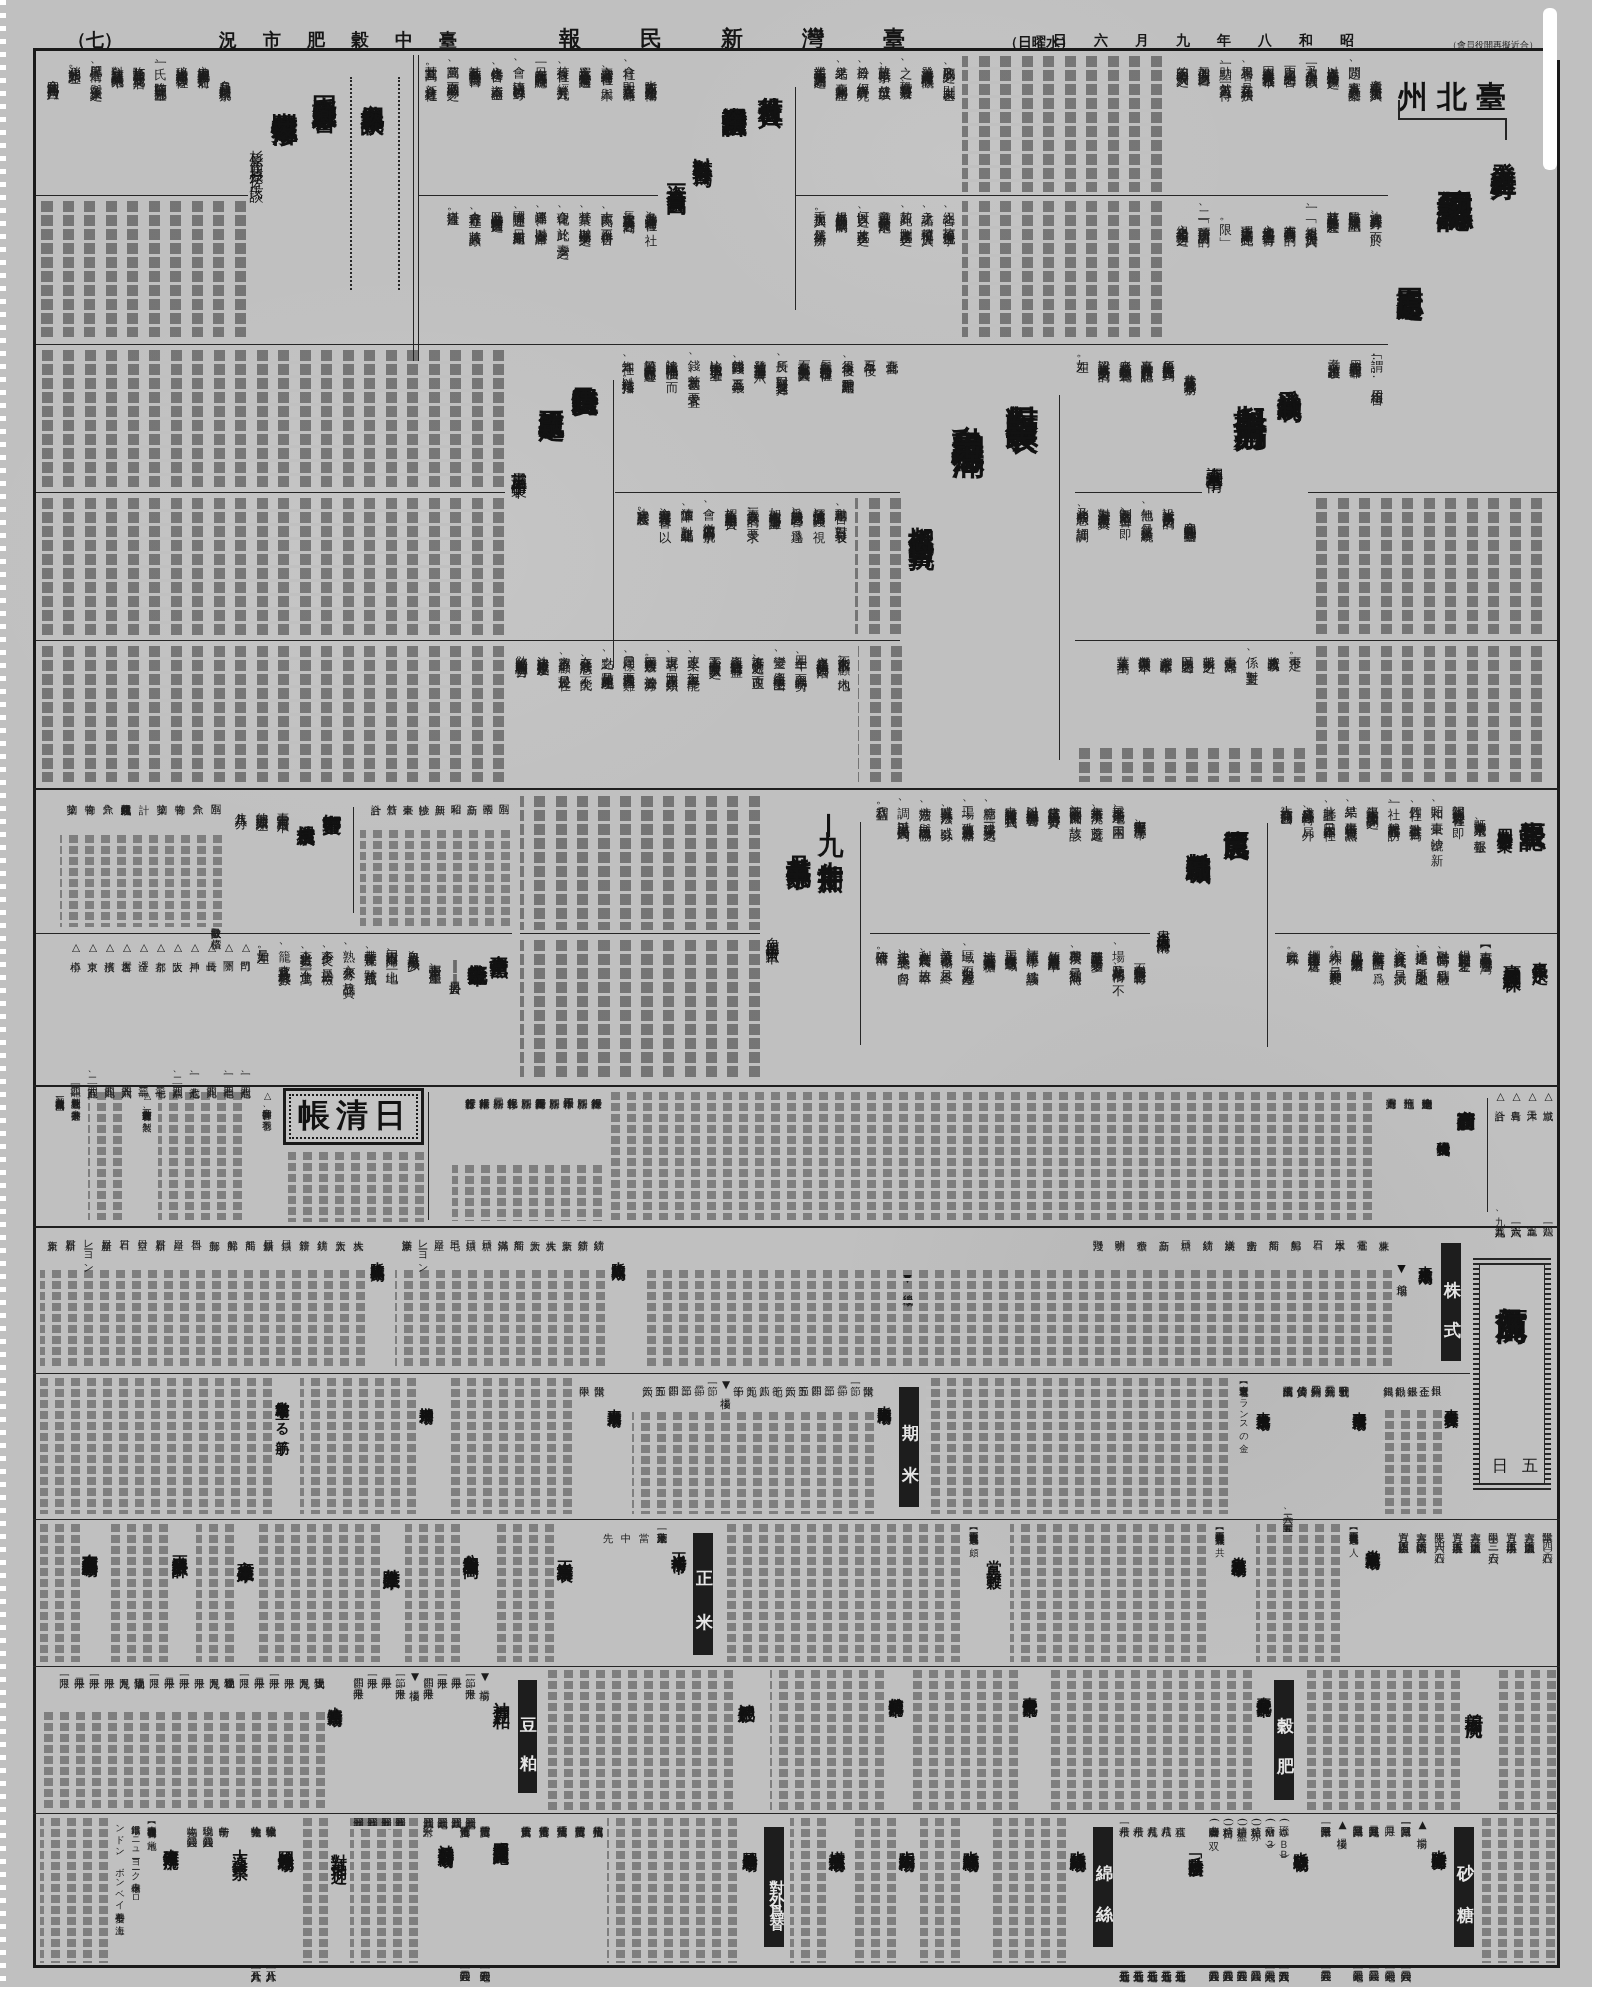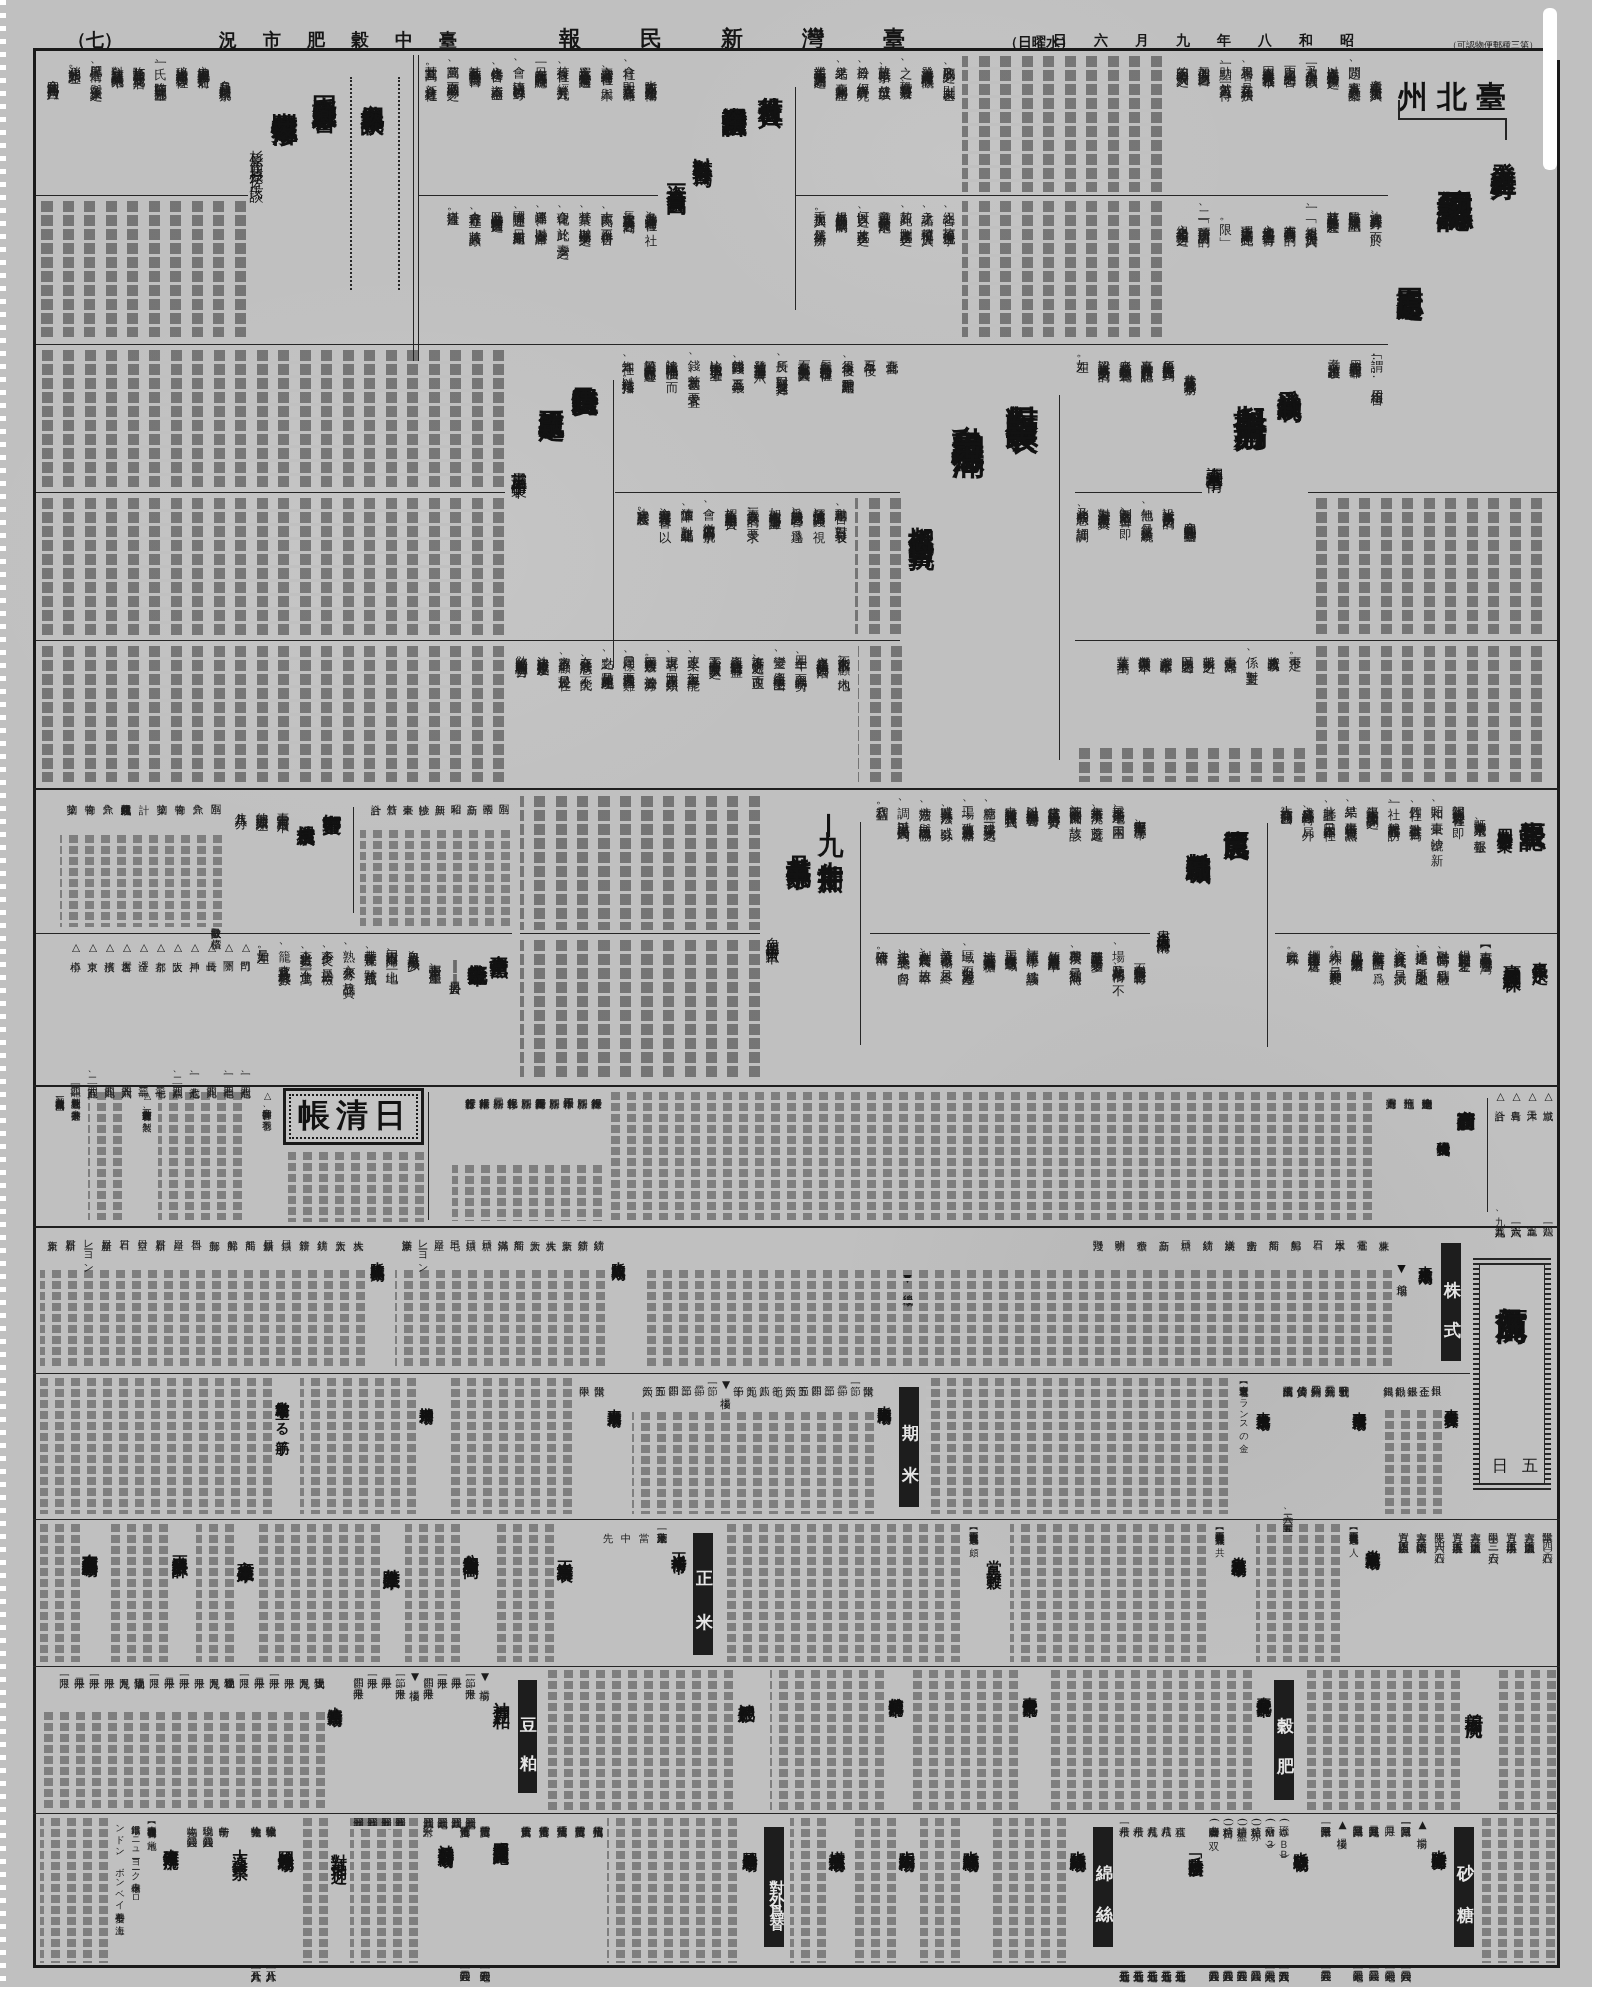--- a/index.html
+++ b/index.html
@@ -41,21 +41,21 @@
 <div class="page">
  <div class="paper"></div>
  <div class="perf"></div>
  <div class="tear"></div>
 
  <div class="hd" style="left:68px;font-size:18px;direction:ltr;unicode-bidi:normal">（七）</div>
  <div class="hd" style="left:219px;font-size:18px;letter-spacing:26px">臺中穀肥市況</div>
  <div class="hd" style="left:559px;top:28px;font-size:22px;letter-spacing:59px">臺灣新民報</div>
  <div class="hd" style="left:1004px;top:32px;font-size:14px">（水曜日）</div>
  <div class="hd" style="left:1053px;font-size:14px;letter-spacing:27px">昭和八年九月六日</div>
- <div class="hd" style="left:1448px;top:35px;font-size:9px;font-weight:normal">（第三種郵便物認可）</div>
+ <div class="hd" style="left:1448px;top:35px;font-size:9px;font-weight:normal">（合近擬再開役員會）</div>
 
  <div class="hrb" style="left:33px;top:48px;width:1510px"></div>
  <div class="vrb" style="left:33px;top:48px;height:1920px"></div>
  <div class="vrb" style="left:1557px;top:60px;height:1908px"></div>
  <div class="hrb" style="left:33px;top:1965px;width:1527px"></div>
 
  <div class="hr" style="left:36px;top:195px;width:212px"></div>
  <div class="hr" style="left:418px;top:195px;width:240px"></div>
  <div class="hr" style="left:795px;top:195px;width:593px"></div>
  <div class="hr" style="left:36px;top:344px;width:1352px"></div>

